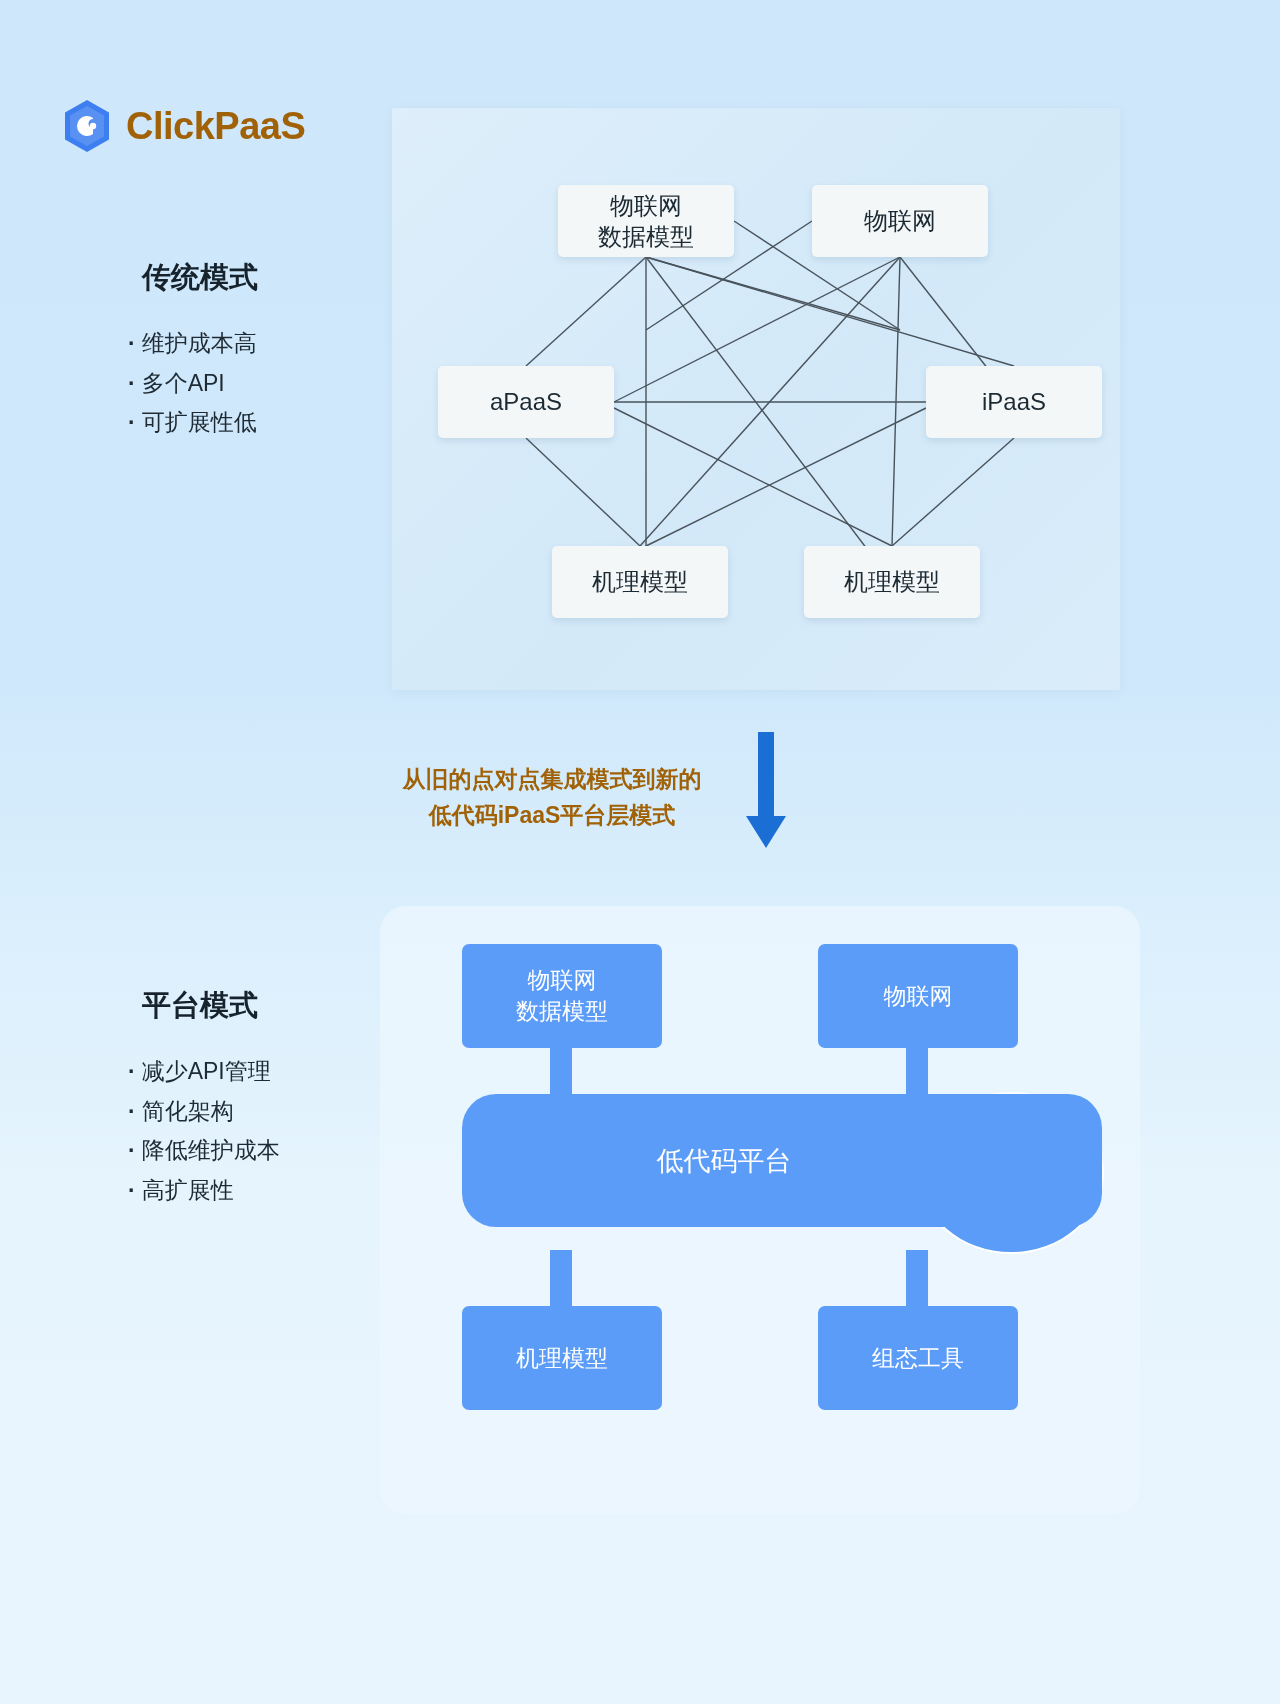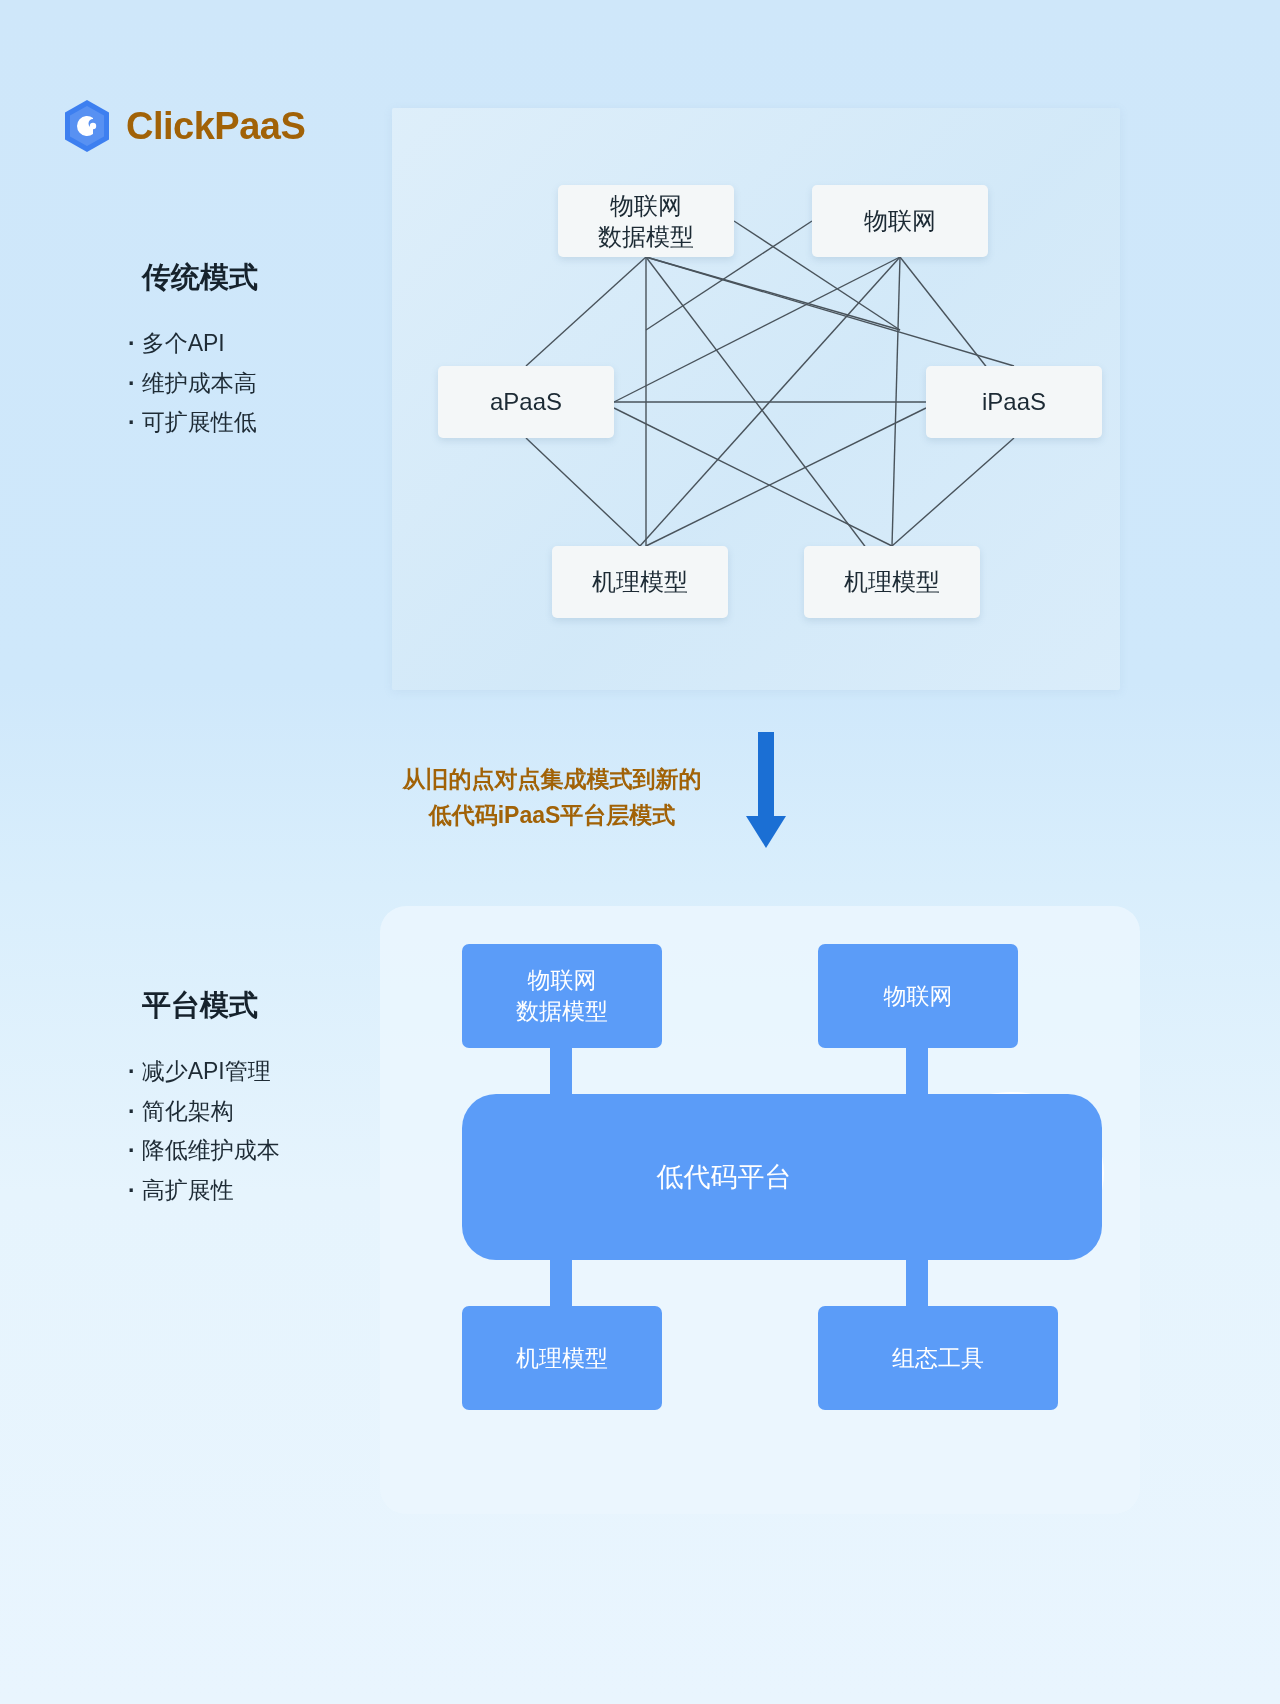--- a/index.html
+++ b/index.html
@@ -147,28 +147,28 @@
     justify-content: center;
     text-align: center;
     color: #ffffff;
     font-size: 23px;
     line-height: 1.34;
     box-sizing: border-box;
   }
   #bnode-iot-data-model { left: 82px;  top: 38px;  width: 200px; height: 104px; }
   #bnode-iot           { left: 438px; top: 38px;  width: 200px; height: 104px; }
   #bnode-mech          { left: 82px;  top: 400px; width: 200px; height: 104px; }
-  #bnode-config        { left: 438px; top: 400px; width: 240px; height: 104px; }
+  #bnode-config        { left: 438px; top: 400px; width: 200px; height: 104px; }
 
   .platform-bar {
     position: absolute;
     left: 82px;
     top: 188px;
     width: 640px;
-    height: 166px;
+    height: 133px;
     background: #5b9cf8;
     border-radius: 34px;
     display: flex;
     align-items: center;
     justify-content: center;
     color: #ffffff;
     font-size: 27px;
     text-align: center;
   }
   .platform-bar-text {
@@ -211,22 +211,22 @@
       <path d="M31 20 a10 10 0 1 0 0 16 v-6 a4.5 4.5 0 1 1 0 -9 z" fill="#ffffff"></path>
       <circle cx="31" cy="28" r="3.2" fill="#ffffff"></circle>
     </svg>
   </span>
   <span class="logo-text">ClickPaaS</span>
 </div>
 
 <div class="caption" id="caption-traditional">
   <div class="caption-title">传统模式</div>
   <ul class="caption-list">
+    <li>维护成本高</li>
     <li>多个API</li>
-    <li>维护成本高</li>
     <li>可扩展性低</li>
   </ul>
 </div>
 
 <div class="panel-top">
   <div class="panel-top-inner">
     <svg class="edges-top" viewBox="0 0 728 582">
       <g stroke="#49535b" stroke-width="1.4" fill="none">
 
         <line x1="254" y1="149" x2="134" y2="258"></line>

